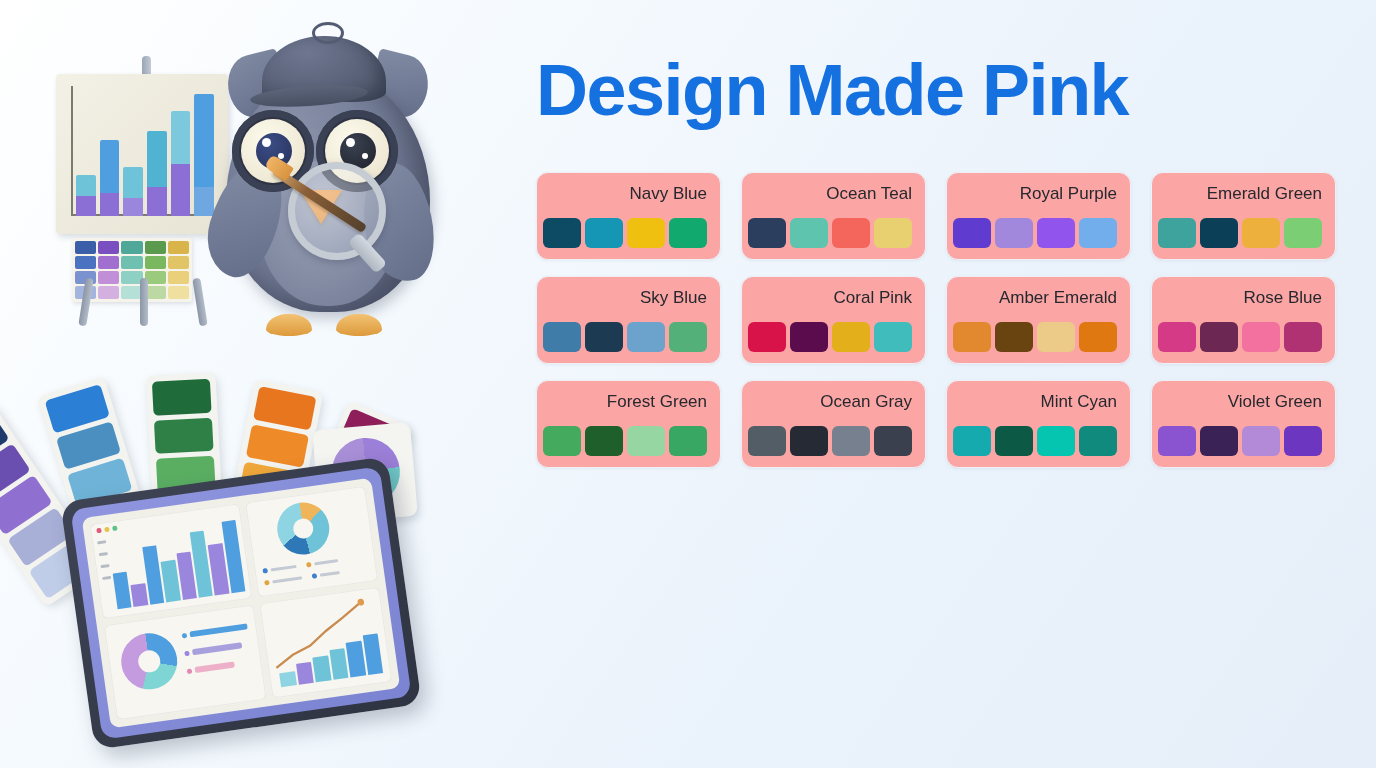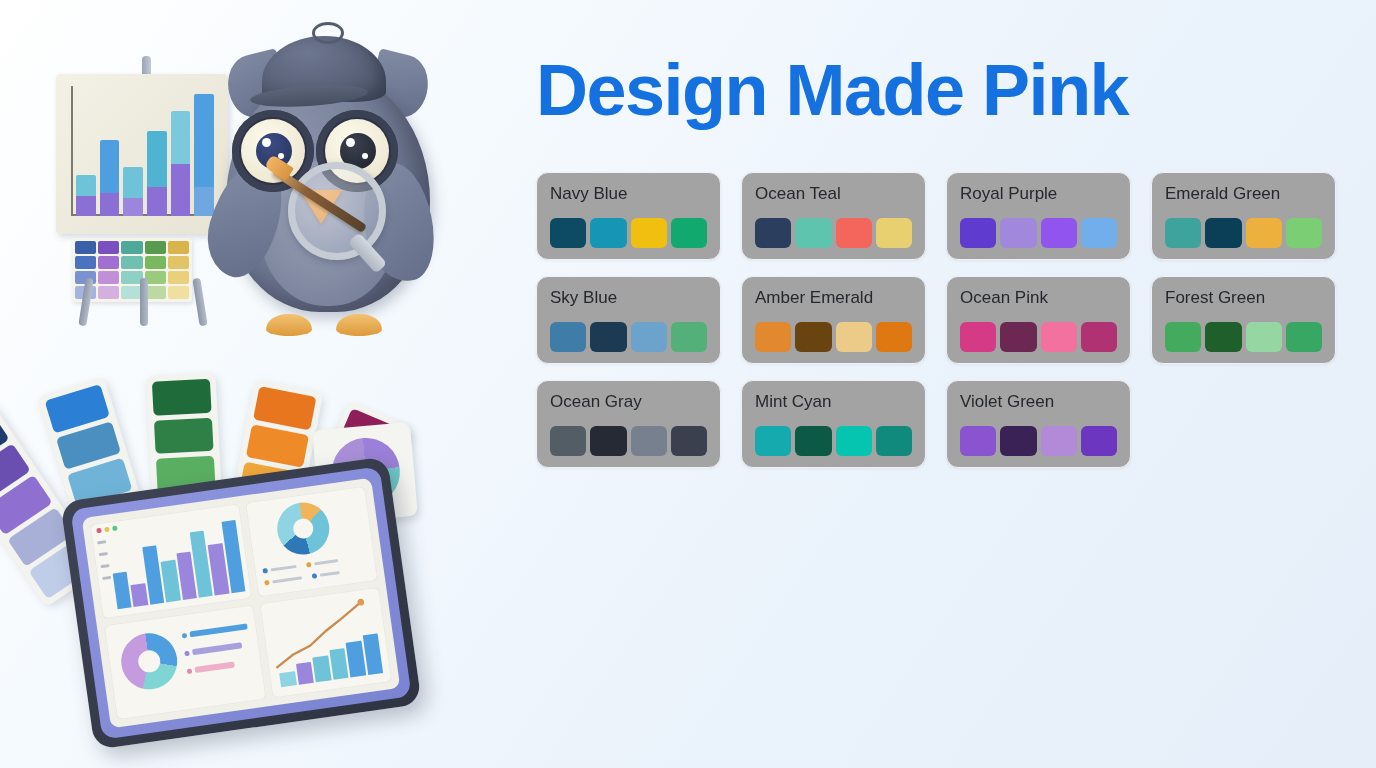--- a/index.html
+++ b/index.html
@@ -471,29 +471,30 @@
     font-family: "Liberation Sans", sans-serif;
   }
   .palette-grid {
     margin-top: 46px;
     display: grid;
     grid-template-columns: repeat(4, 185px);
     grid-auto-rows: 88px;
     gap: 16px 20px;
   }
   .palette-card {
-    background: #a3a3a3;
+    background: #fca5a5;
     border: 1px solid #edf1f6;
     border-radius: 12px;
     box-shadow: 0 1px 3px rgba(70,90,120,0.08);
     padding: 12px 13px 11px 13px;
     box-sizing: border-box;
     display: flex;
     flex-direction: column;
     justify-content: space-between;
+    align-items: flex-end;
   }
   .palette-name {
     font-size: 17px;
     color: #25282d;
     font-weight: 400;
     line-height: 1;
     font-family: "Liberation Sans", sans-serif;
     white-space: nowrap;
   }
   .swatches {
@@ -779,33 +780,42 @@
       <div class="palette-card">
         <div class="palette-name">Sky Blue</div>
         <div class="swatches">
           <div class="swatch" style="width:38px;height:30px;border-radius:6px;background:#3f7da8;"></div>
           <div class="swatch" style="width:38px;height:30px;border-radius:6px;background:#1c3a52;"></div>
           <div class="swatch" style="width:38px;height:30px;border-radius:6px;background:#6ba3cc;"></div>
           <div class="swatch" style="width:38px;height:30px;border-radius:6px;background:#52b078;"></div>
         </div>
       </div>
 
+      <div class="palette-card">
+        <div class="palette-name">Coral Pink</div>
+        <div class="swatches">
+          <div class="swatch" style="width:38px;height:30px;border-radius:6px;background:#d81349;"></div>
+          <div class="swatch" style="width:38px;height:30px;border-radius:6px;background:#5b0c4c;"></div>
+          <div class="swatch" style="width:38px;height:30px;border-radius:6px;background:#e3b01c;"></div>
+          <div class="swatch" style="width:38px;height:30px;border-radius:6px;background:#40bcbc;"></div>
+        </div>
+      </div>
 
       <div class="palette-card">
         <div class="palette-name">Amber Emerald</div>
         <div class="swatches">
           <div class="swatch" style="width:38px;height:30px;border-radius:6px;background:#e28930;"></div>
           <div class="swatch" style="width:38px;height:30px;border-radius:6px;background:#6a4410;"></div>
           <div class="swatch" style="width:38px;height:30px;border-radius:6px;background:#eccb88;"></div>
           <div class="swatch" style="width:38px;height:30px;border-radius:6px;background:#e07812;"></div>
         </div>
       </div>
 
       <div class="palette-card">
-        <div class="palette-name">Ocean Pink</div>
+        <div class="palette-name">Rose Blue</div>
         <div class="swatches">
           <div class="swatch" style="width:38px;height:30px;border-radius:6px;background:#d43a86;"></div>
           <div class="swatch" style="width:38px;height:30px;border-radius:6px;background:#6c2852;"></div>
           <div class="swatch" style="width:38px;height:30px;border-radius:6px;background:#f2719e;"></div>
           <div class="swatch" style="width:38px;height:30px;border-radius:6px;background:#b03273;"></div>
         </div>
       </div>
 
       <div class="palette-card">
         <div class="palette-name">Forest Green</div>

